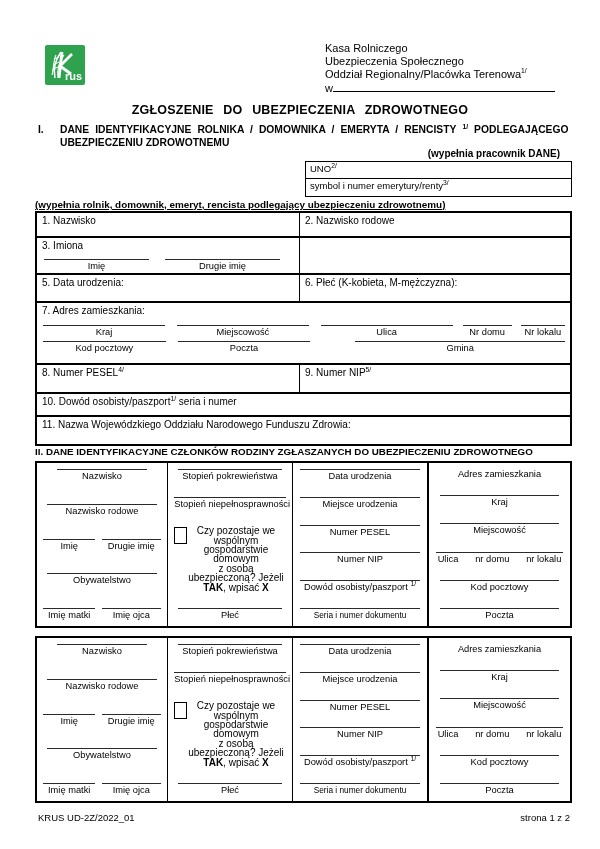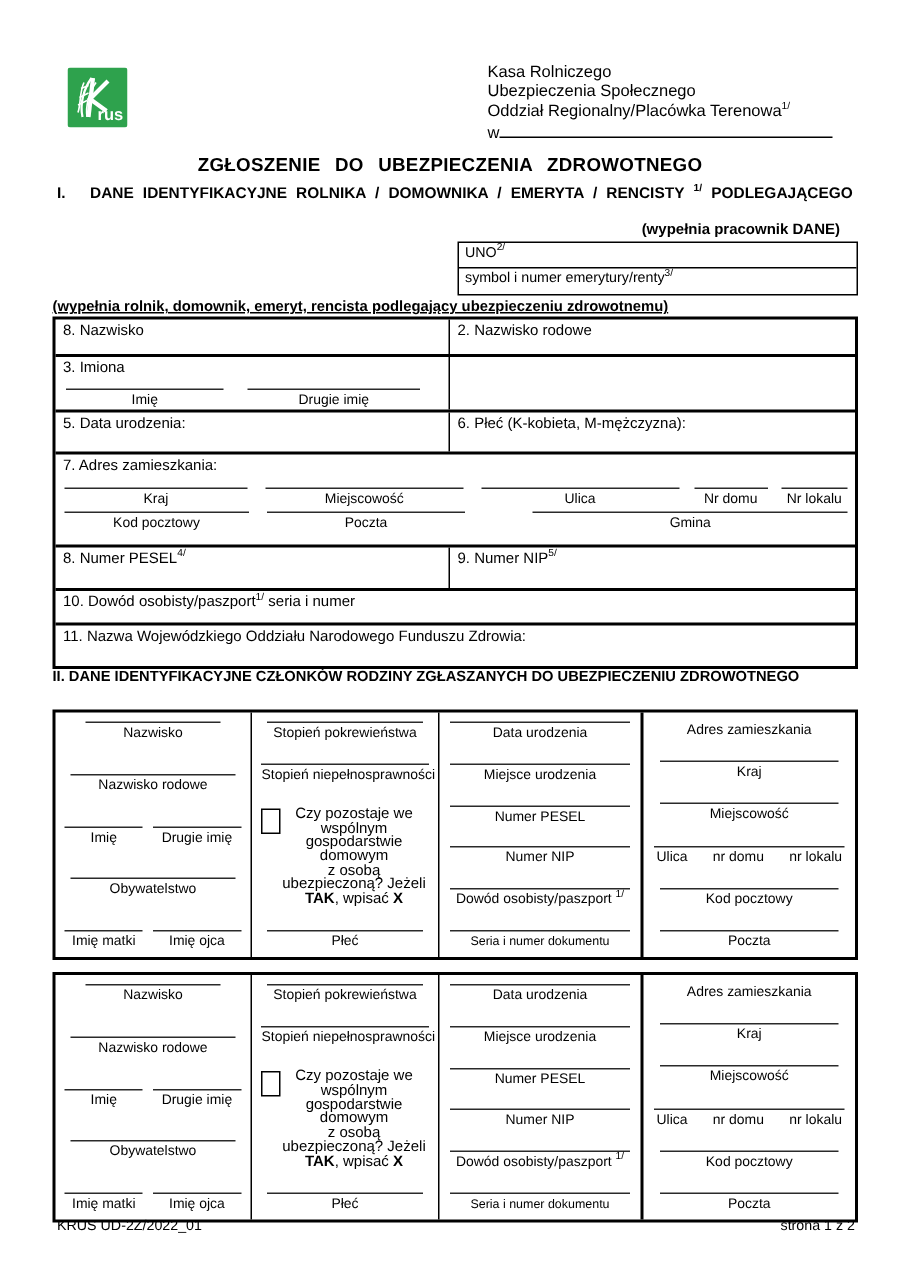--- a/index.html
+++ b/index.html
@@ -62,21 +62,21 @@
   .adres-rowA .fld:nth-child(4){ width:50px;  margin-left:10px; }
   .adres-rowA .fld:nth-child(5){ width:45px;  margin-left:9px; }
   .adres-rowB { display:flex; margin:4px 0 0 1px; }
   .adres-rowB .fld:nth-child(1){ width:124px; }
   .adres-rowB .fld:nth-child(2){ width:134px; margin-left:12px; }
   .adres-rowB .fld:nth-child(3){ width:212px; margin-left:45px; }
 
   
   .sec2-head { position:absolute; left:35px; top:446px; font-weight:bold; font-size:9.8px; white-space:nowrap; }
 
-  .cards { position:absolute; left:35px; top:473px; width:459px; }
+  .cards { position:absolute; left:35px; top:461px; width:459px; }
   .card { width:537px; height:167px; border:2px solid #000; display:grid; grid-template-columns:131px 125px 136px 1fr; margin-bottom:8px; background:#fff; }
   .card .c { padding:6px 4px; display:flex; flex-direction:column; justify-content:space-between; align-items:center; }
   .card .c1, .card .c2 { border-right:1.8px solid #000; }
   .card .c3 { border-right:2.4px solid #000; }
   .card .fld { width:100%; }
   .w74 { width:74% !important; }
   .w88 { width:90% !important; }
   .w95 { width:96% !important; }
   .half-row { display:flex; width:96%; justify-content:space-between; }
   .half-row .fld:nth-child(1){ width:44%; }
@@ -117,35 +117,36 @@
     <div>Ubezpieczenia Społecznego</div>
     <div><span>Oddział Regionalny/Placówka Terenowa</span><span class="sup">1/</span></div>
     <div><span>w</span><span class="w-line"></span></div>
   </div>
 
   <div class="doc-title">ZGŁOSZENIE DO UBEZPIECZENIA ZDROWOTNEGO</div>
 
   <div class="sec1-head">
     <span class="num">I.</span>
     <span class="txt"><span>DANE IDENTYFIKACYJNE ROLNIKA / DOMOWNIKA / EMERYTA / RENCISTY</span>&nbsp;<span class="sup">1/</span>&nbsp;<span>PODLEGAJĄCEGO</span></span>
+    <span class="txt2">UBEZPIECZENIU ZDROWOTNEMU</span>
   </div>
 
   <div class="krus-note">(wypełnia pracownik DANE)</div>
 
   <div class="uno-box">
     <div class="uno-row"><span>UNO</span><span class="sup">2/</span></div>
     <div class="uno-row"><span>symbol i numer emerytury/renty</span><span class="sup">3/</span></div>
   </div>
 
   <div class="filler-note">(wypełnia rolnik, domownik, emeryt, rencista podlegający ubezpieczeniu zdrowotnemu)</div>
 
   <div class="t1">
 
     <div class="t1row">
-      <div class="t1cell lft h-r1">8. Nazwisko</div>
+      <div class="t1cell lft h-r1">1. Nazwisko</div>
       <div class="t1cell h-r1">2. Nazwisko rodowe</div>
     </div>
 
     <div class="t1row">
       <div class="t1cell lft h-r2">
         <span>3. Imiona</span>
         <div class="imiona-row">
           <div class="fld">
               <div class="ln"></div>
               <div class="lab">Imię</div>

